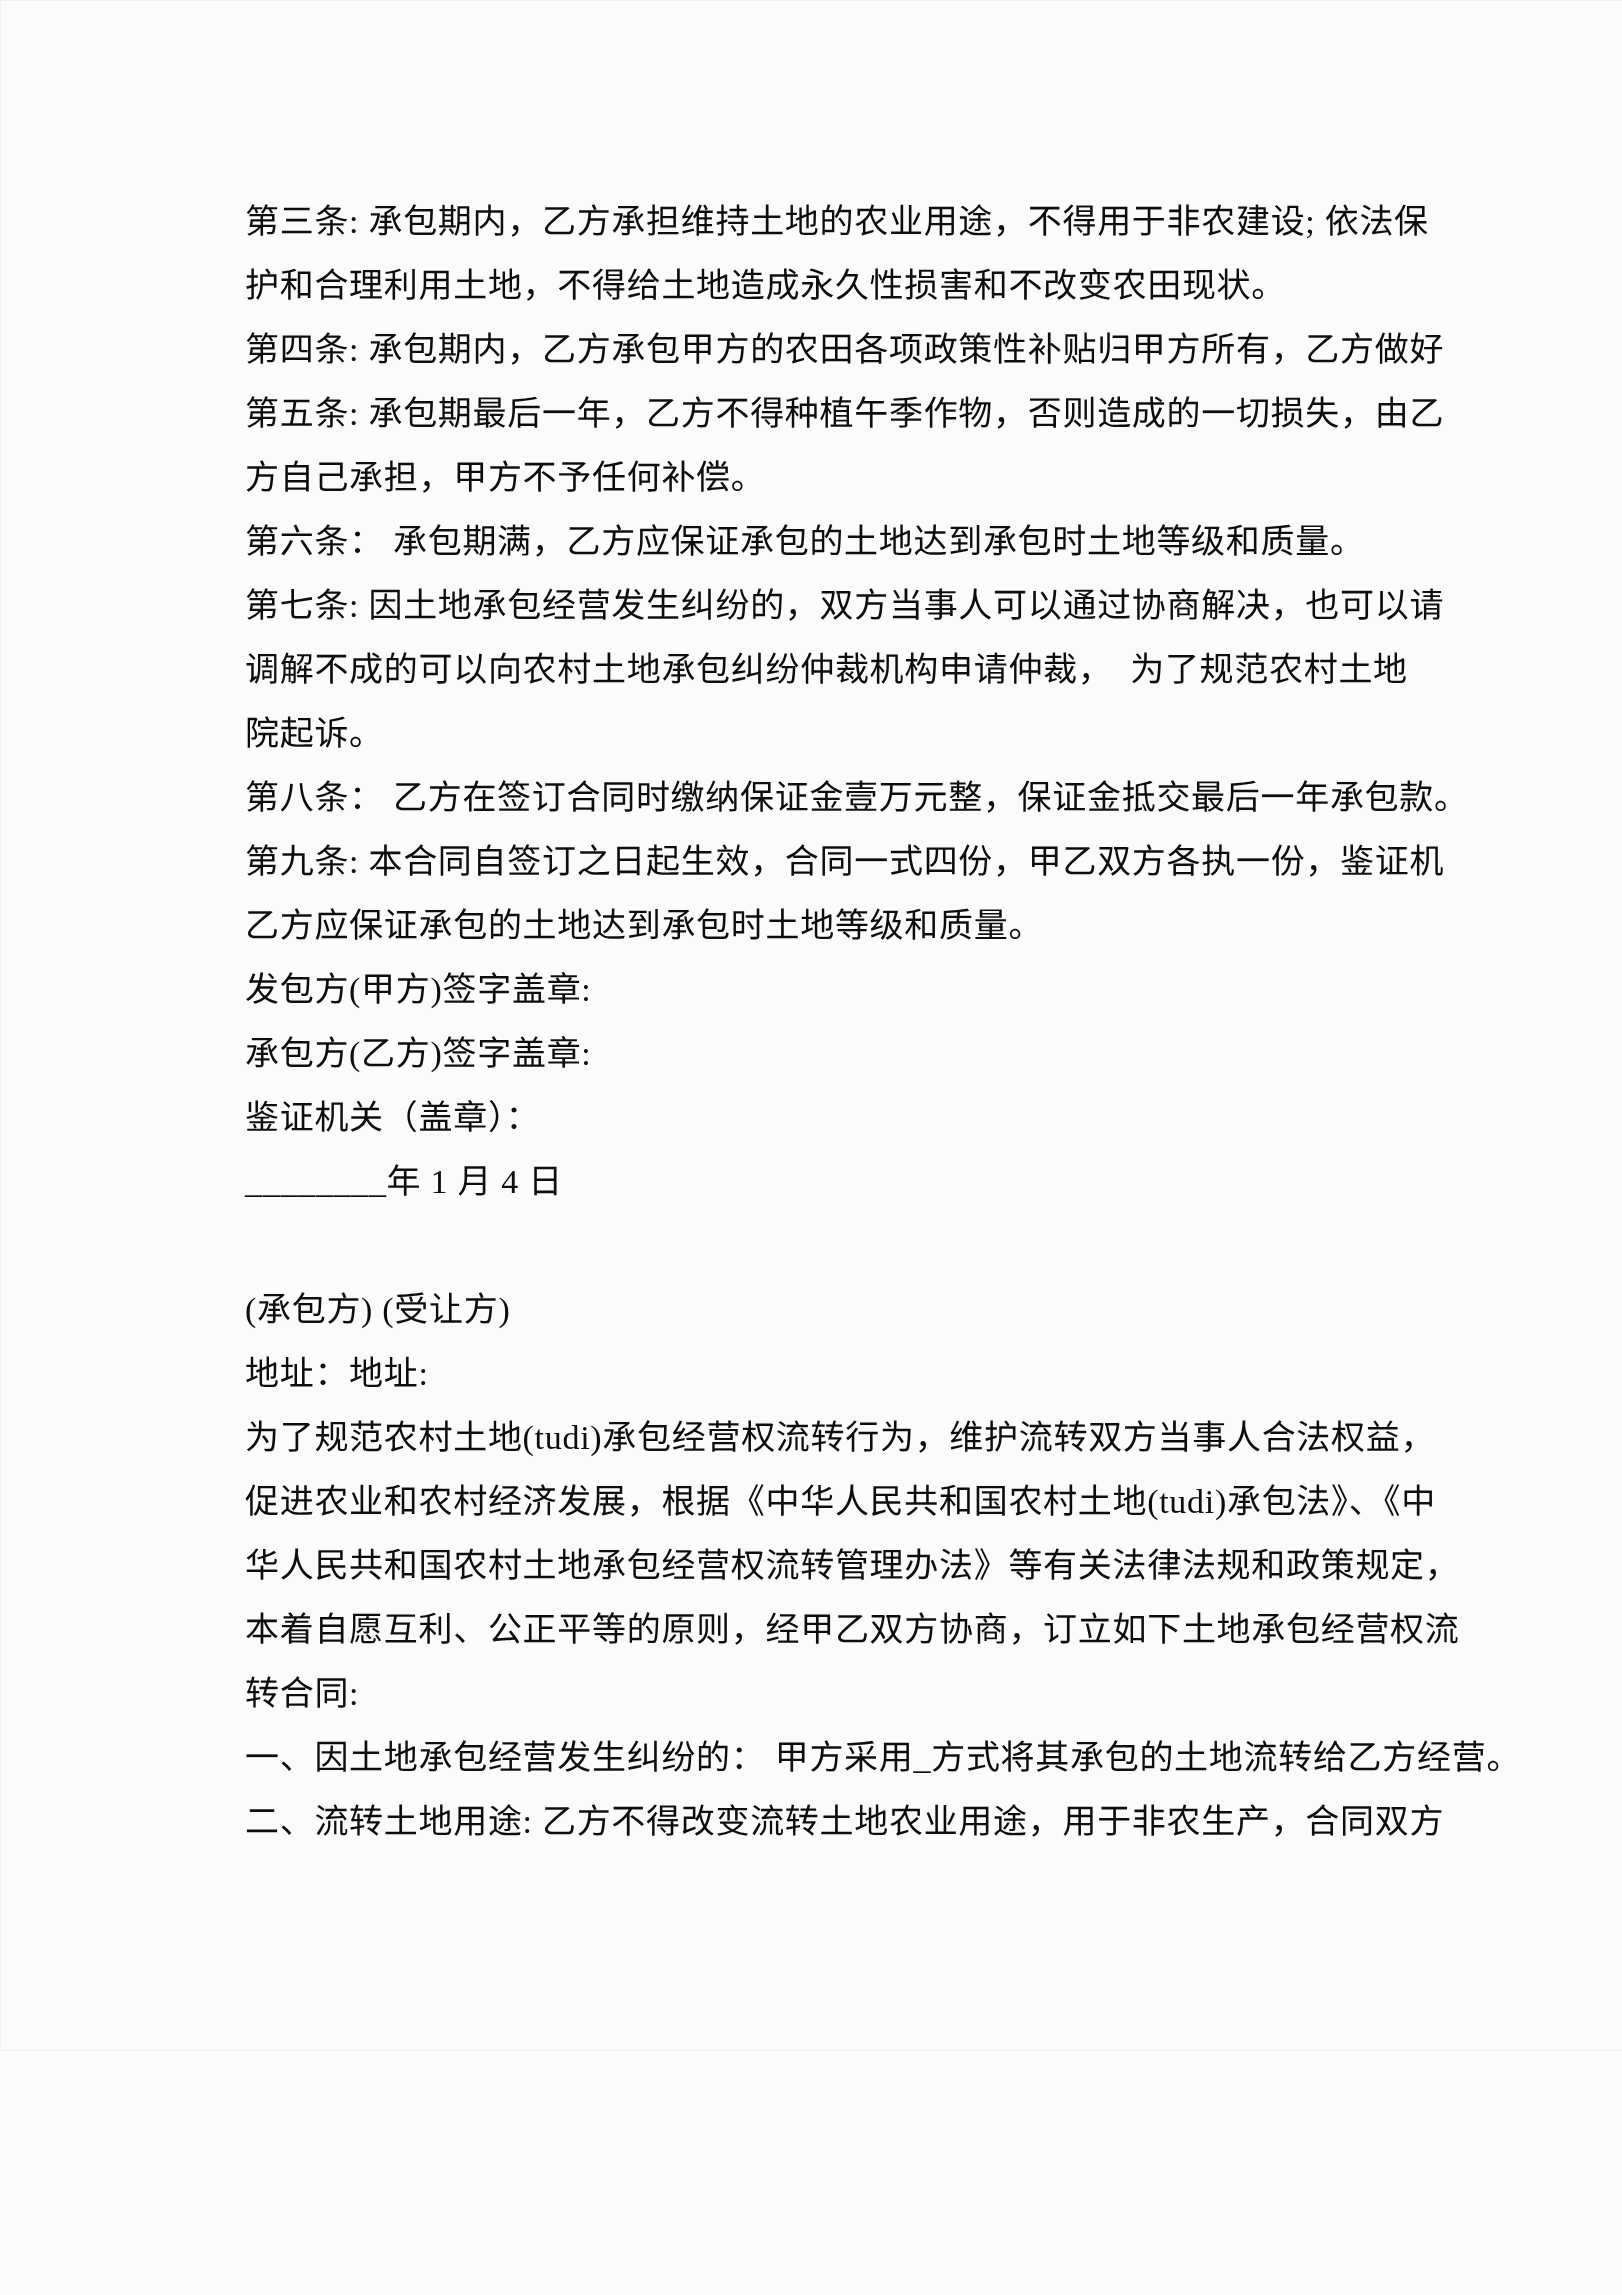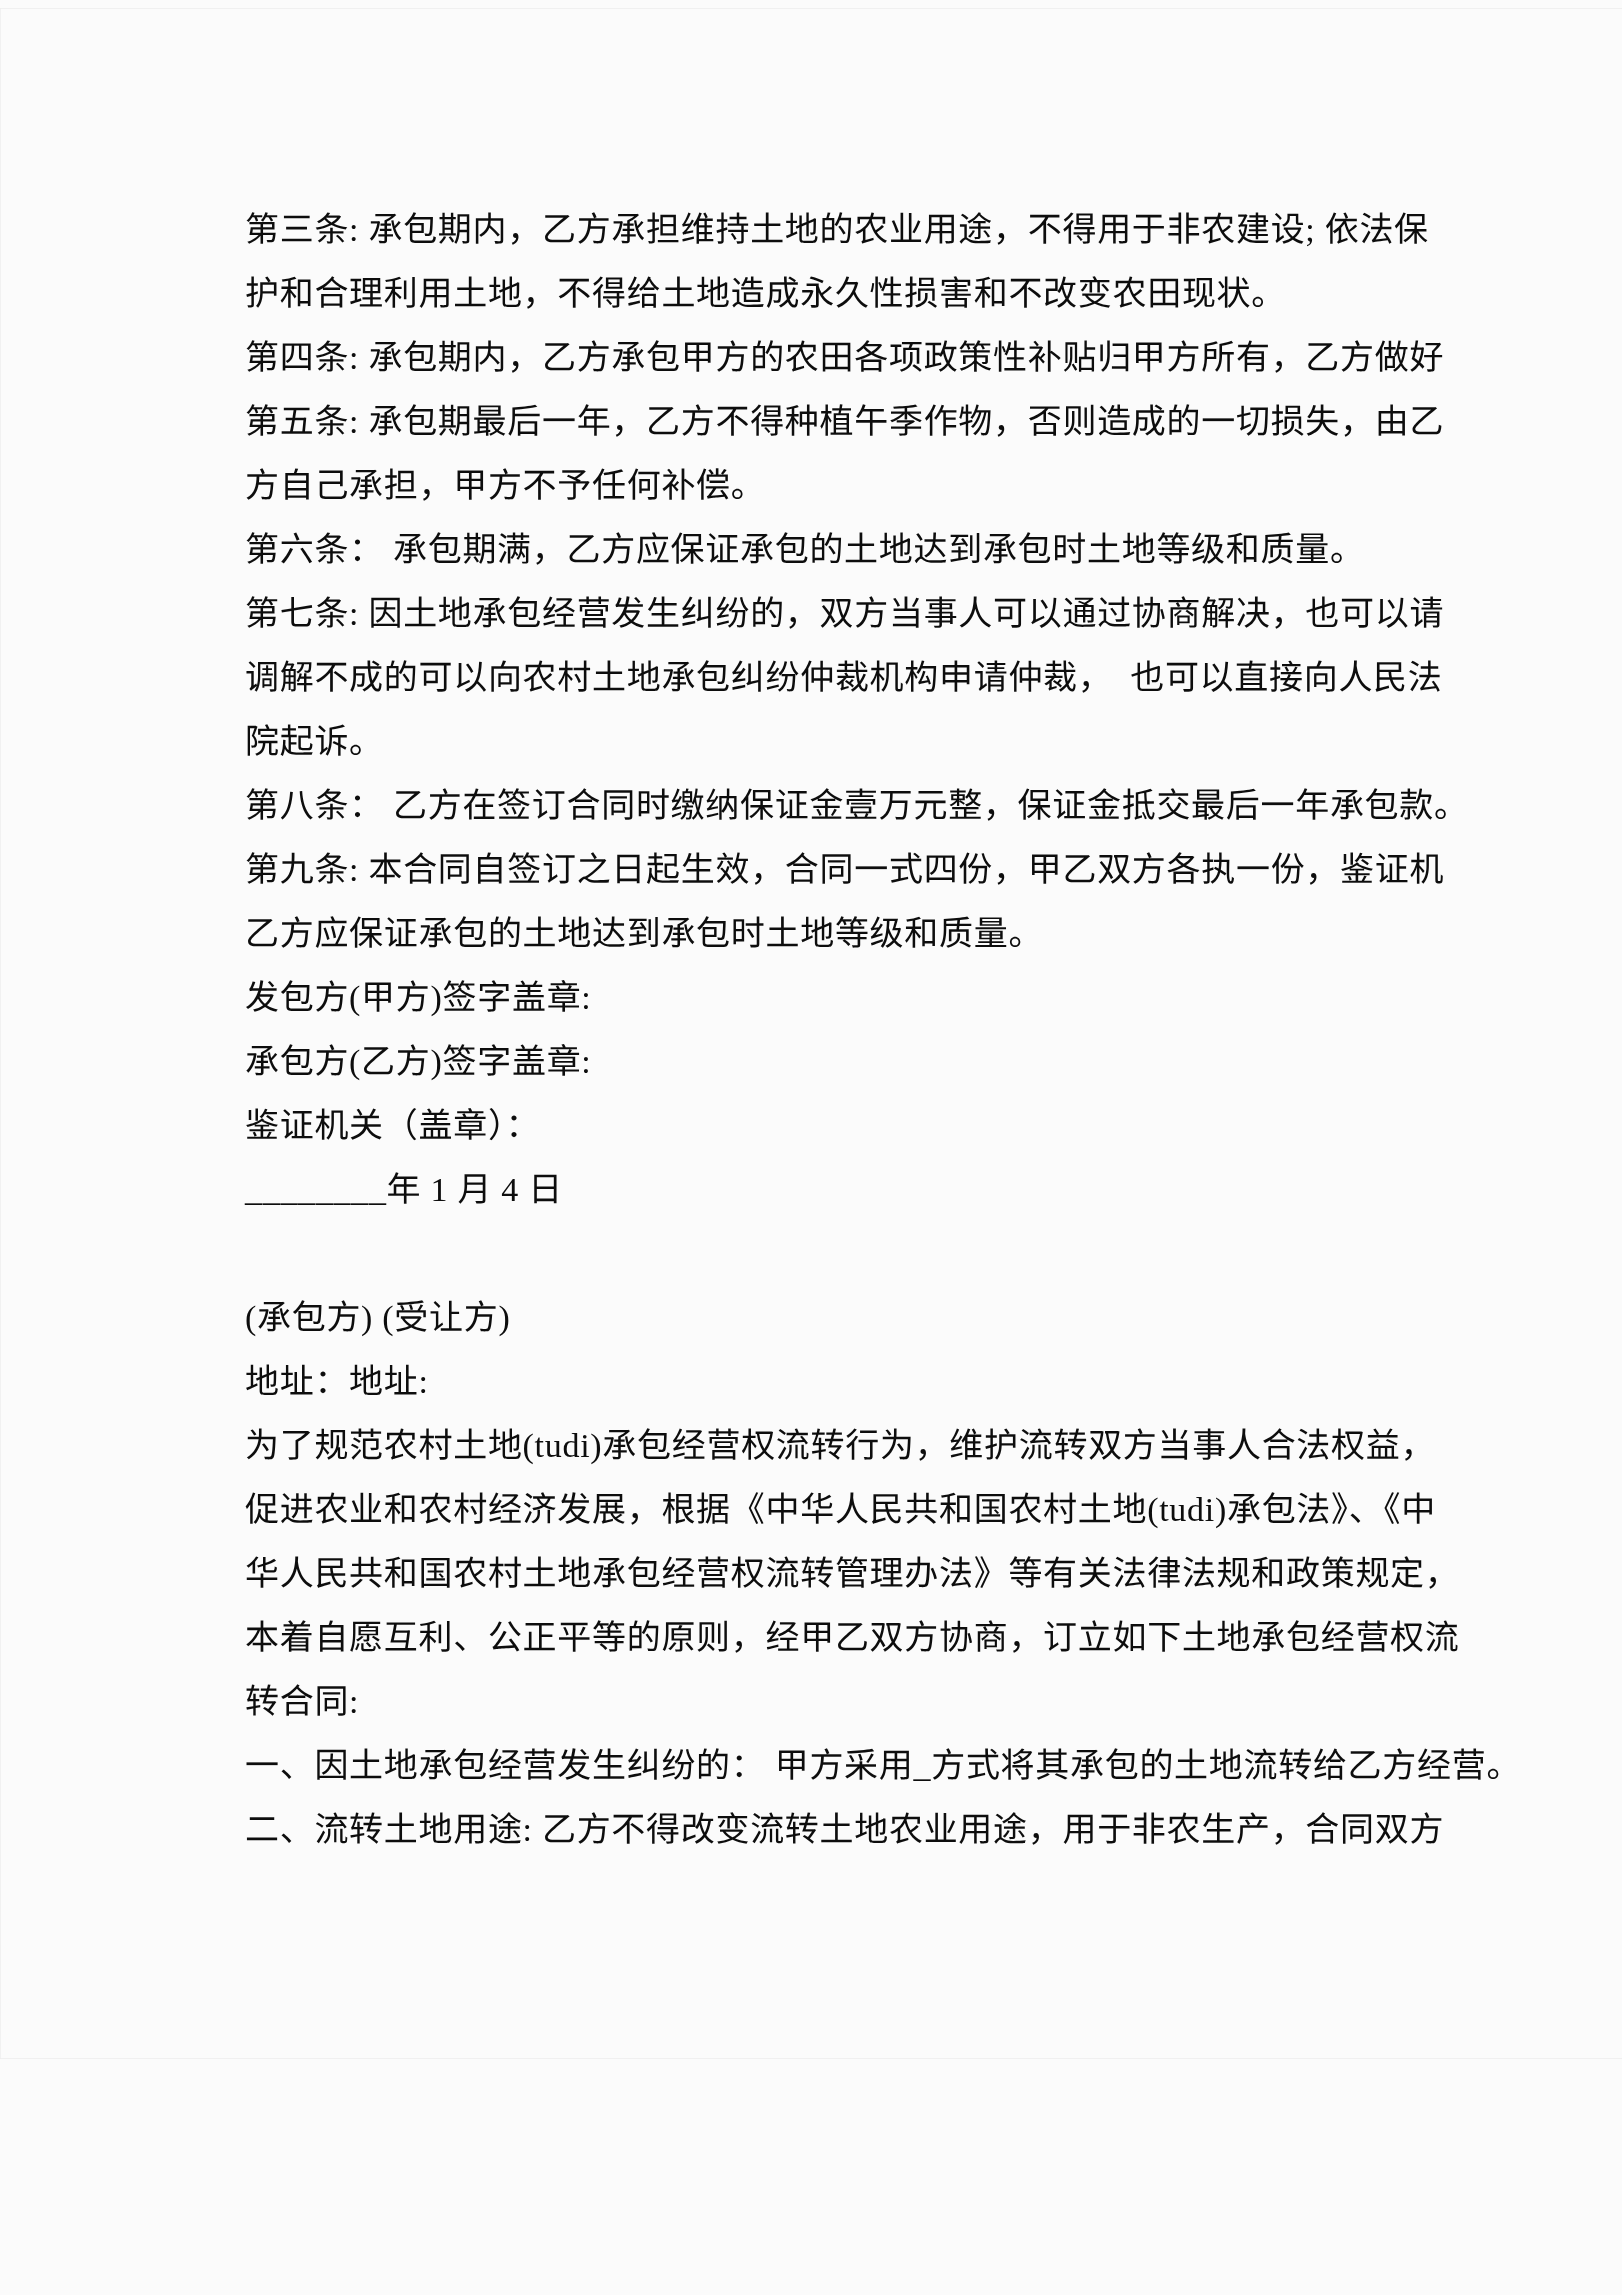--- a/index.html
+++ b/index.html
@@ -8,21 +8,20 @@
     background: #fbfbfb;
   }
   .page {
     position: relative;
     width: 1623px;
     height: 2051px;
     background: #fbfbfb;
     box-shadow: inset 0 0 0 0.7px #ededed;
     overflow: hidden;
     font-family: "Liberation Serif", "DejaVu Serif", serif;
-    margin-top: 8px;
   }
   .doc {
     position: absolute;
     left: 245px;
     top: 190px;
     width: 1217px;
     color: #0d0d0d;
     font-size: 34px;
     line-height: 64px;
   }
@@ -44,21 +43,21 @@
 <div class="page">
   <div class="doc" id="doc" style="color: rgb(13, 13, 13);">
       <div class="section">
         <div class="line">第三条: 承包期内，乙方承担维持土地的农业用途，不得用于非农建设; 依法保</div>
         <div class="line">护和合理利用土地，不得给土地造成永久性损害和不改变农田现状。</div>
         <div class="line">第四条: 承包期内，乙方承包甲方的农田各项政策性补贴归甲方所有，乙方做好</div>
         <div class="line">第五条: 承包期最后一年，乙方不得种植午季作物，否则造成的一切损失，由乙</div>
         <div class="line">方自己承担，甲方不予任何补偿。</div>
         <div class="line">第六条： 承包期满，乙方应保证承包的土地达到承包时土地等级和质量。</div>
         <div class="line">第七条: 因土地承包经营发生纠纷的，双方当事人可以通过协商解决，也可以请</div>
-        <div class="line">调解不成的可以向农村土地承包纠纷仲裁机构申请仲裁，　也可以直接向人民法</div>
+        <div class="line">调解不成的可以向农村土地承包纠纷仲裁机构申请仲裁，　为了规范农村土地</div>
         <div class="line">院起诉。</div>
         <div class="line">第八条： 乙方在签订合同时缴纳保证金壹万元整，保证金抵交最后一年承包款。</div>
         <div class="line">第九条: 本合同自签订之日起生效，合同一式四份，甲乙双方各执一份，鉴证机</div>
         <div class="line">乙方应保证承包的土地达到承包时土地等级和质量。</div>
         <div class="line">发包方(甲方)签字盖章:</div>
         <div class="line">承包方(乙方)签字盖章:</div>
         <div class="line">鉴证机关（盖章）：</div>
         <div class="line">________年 1 月 4 日</div>
       </div>
       <div class="line blank"></div>

